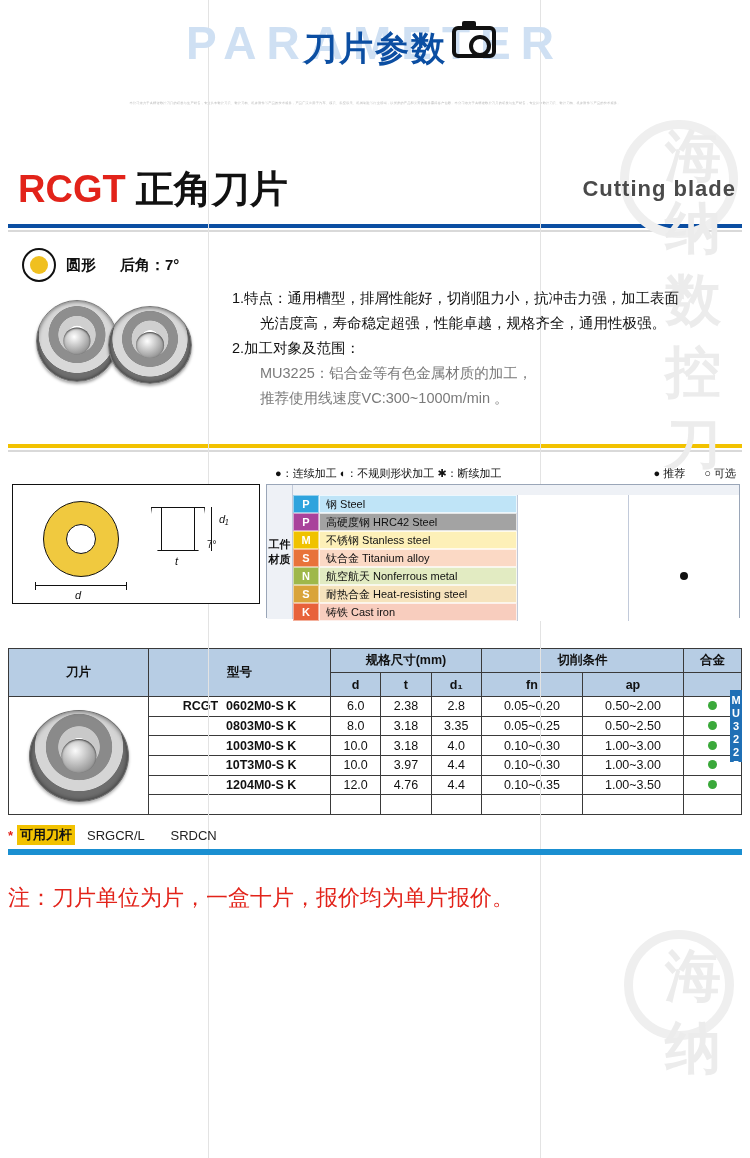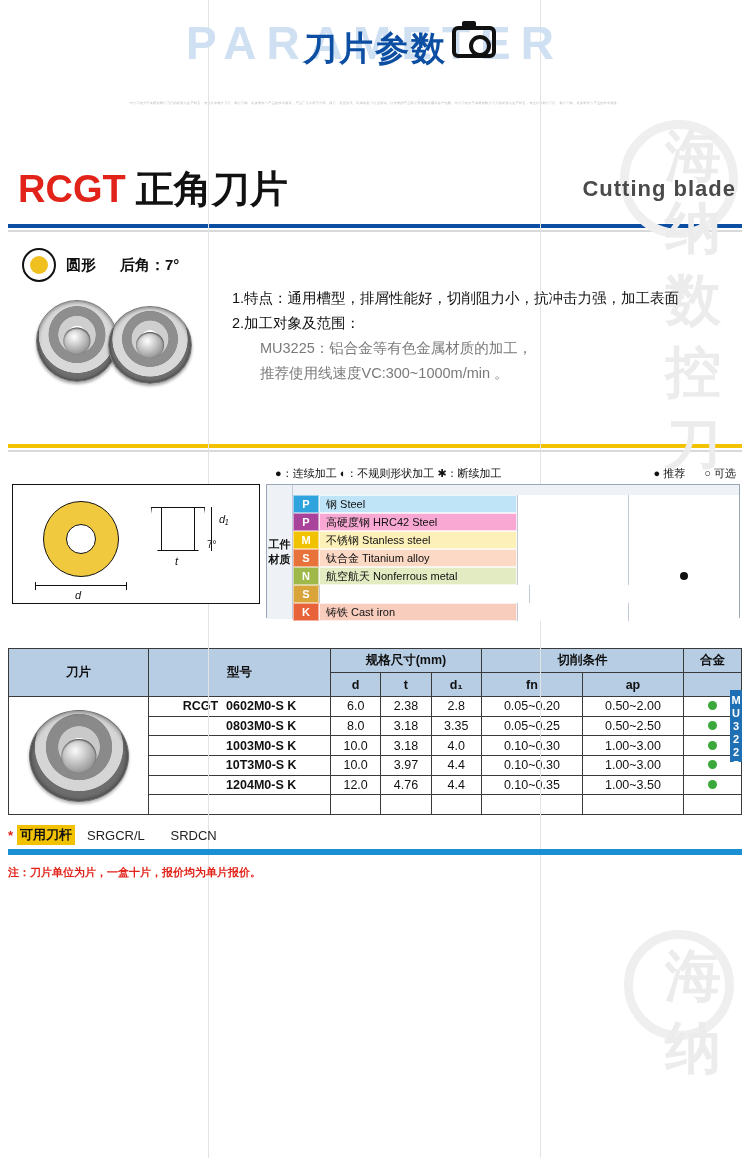--- a/index.html
+++ b/index.html
@@ -235,21 +235,21 @@
   }
 
   
   .foot { position:relative; margin:10px 8px 0 8px; }
   .foot-line1 { display:flex; align-items:center; font-size:13px; font-weight:bold; }
   .foot-star { color:#e2231a; margin-right:4px; }
   .foot-hl { background:#f2c200; padding:1px 3px; }
   .foot-codes { margin-left:12px; font-weight:normal; color:#222; }
   .foot-codes span { margin-right:22px; }
   .foot-bar { height:6px; background:#1a8fd1; margin-top:4px; }
-  .foot-note { margin-top:10px; font-size:11px; font-weight:bold; color:#e2231a; }
+  .foot-note { margin-top:28px; font-size:22px; font-weight:normal; color:#e2231a; }
 </style>
 </head>
 <body>
 
 <div class="wm-col wm-left"></div>
 <div class="wm-col wm-right"></div>
 <div class="wm-ring" style="left:620px; top:120px; width:118px; height:118px;"></div>
 <div class="wm-ring" style="left:624px; top:930px; width:110px; height:110px;"></div>
 <div class="wm-chars">海纳数控刀具</div>
 <div class="wm-chars2">海纳</div>
@@ -279,20 +279,21 @@
     <span class="shape-angle">后角：7°</span>
   </div>
 
   <div class="inserts-photo">
     <div class="ins ins1"></div>
     <div class="ins ins2"></div>
   </div>
 
   <div class="feature-text">
     <div>1.特点：通用槽型，排屑性能好，切削阻力小，抗冲击力强，加工表面</div>
+    <div class="l2">光洁度高，寿命稳定超强，性能卓越，规格齐全，通用性极强。</div>
     <div>2.加工对象及范围：</div>
     <div class="grey">MU3225：铝合金等有色金属材质的加工，</div>
     <div class="grey">推荐使用线速度VC:300~1000m/min 。</div>
   </div>
 </div>
 
 <div class="rule-yellow"></div>
 <div class="rule-grey2"></div>
 
 <div class="legend-line">
@@ -328,21 +329,21 @@
         <div class="mat-row">
           <div class="mat-code" style="background: rgb(46, 163, 221);">P</div>
           <div class="mat-name" style="background: rgb(191, 228, 247);">钢 Steel</div>
           <div class="mat-cells">
             <div class="mat-cell"></div>
             <div class="mat-cell"></div>
           </div>
         </div>
         <div class="mat-row">
           <div class="mat-code" style="background: rgb(169, 66, 155);">P</div>
-          <div class="mat-name" style="background: #f9a8d4;">高硬度钢 HRC42 Steel</div>
+          <div class="mat-name" style="background: #a3a3a3;">高硬度钢 HRC42 Steel</div>
           <div class="mat-cells">
             <div class="mat-cell"></div>
             <div class="mat-cell"></div>
           </div>
         </div>
         <div class="mat-row">
           <div class="mat-code" style="background: rgb(240, 194, 0);">M</div>
           <div class="mat-name" style="background: rgb(253, 240, 184);">不锈钢 Stanless steel</div>
           <div class="mat-cells">
             <div class="mat-cell"></div>
@@ -362,20 +363,21 @@
           <div class="mat-name" style="background: rgb(226, 235, 194);">航空航天 Nonferrous metal</div>
           <div class="mat-cells">
             <div class="mat-cell"></div>
             <div class="mat-cell">
               <span class="dot-black"></span>
             </div>
           </div>
         </div>
         <div class="mat-row">
           <div class="mat-code" style="background: rgb(217, 164, 58);">S</div>
+          <div class="mat-name" style="background: rgb(246, 227, 189);">耐热合金 Heat-resisting steel</div>
           <div class="mat-cells">
             <div class="mat-cell"></div>
             <div class="mat-cell"></div>
           </div>
         </div>
         <div class="mat-row">
           <div class="mat-code" style="background: rgb(232, 98, 58);">K</div>
           <div class="mat-name" style="background: rgb(248, 205, 190);">铸铁 Cast iron</div>
           <div class="mat-cells">
             <div class="mat-cell"></div>

